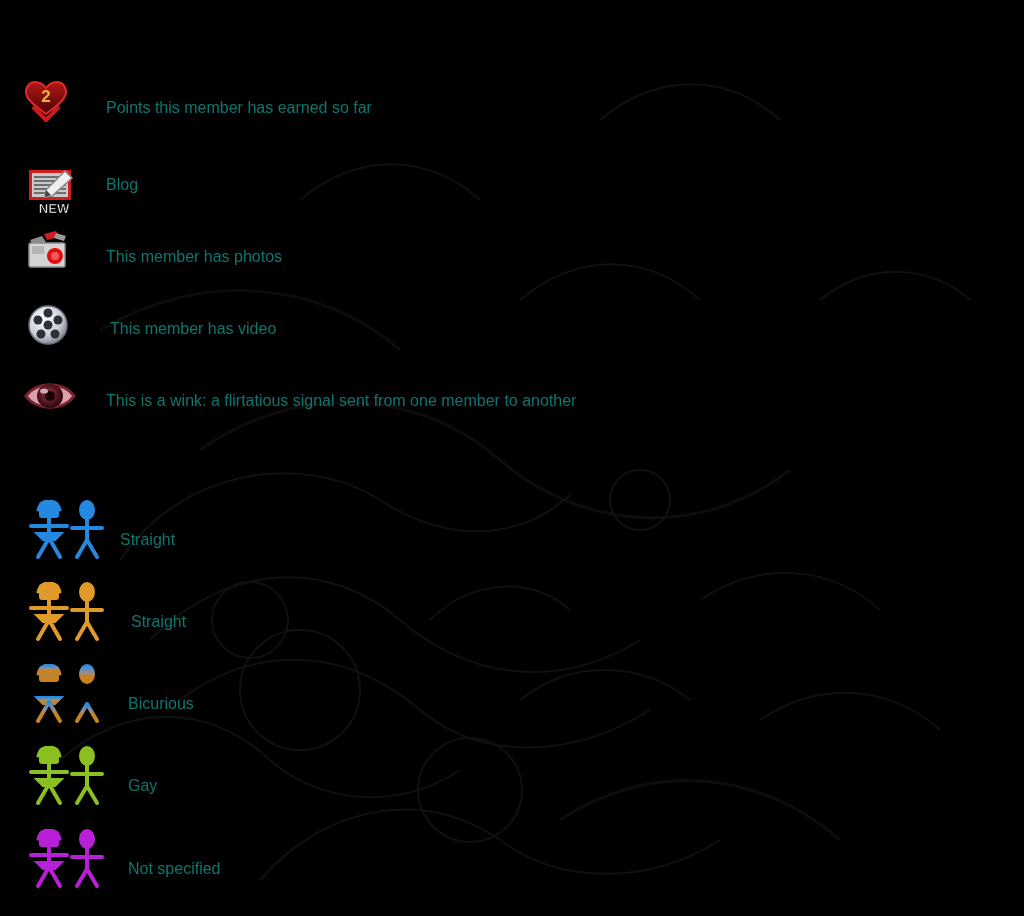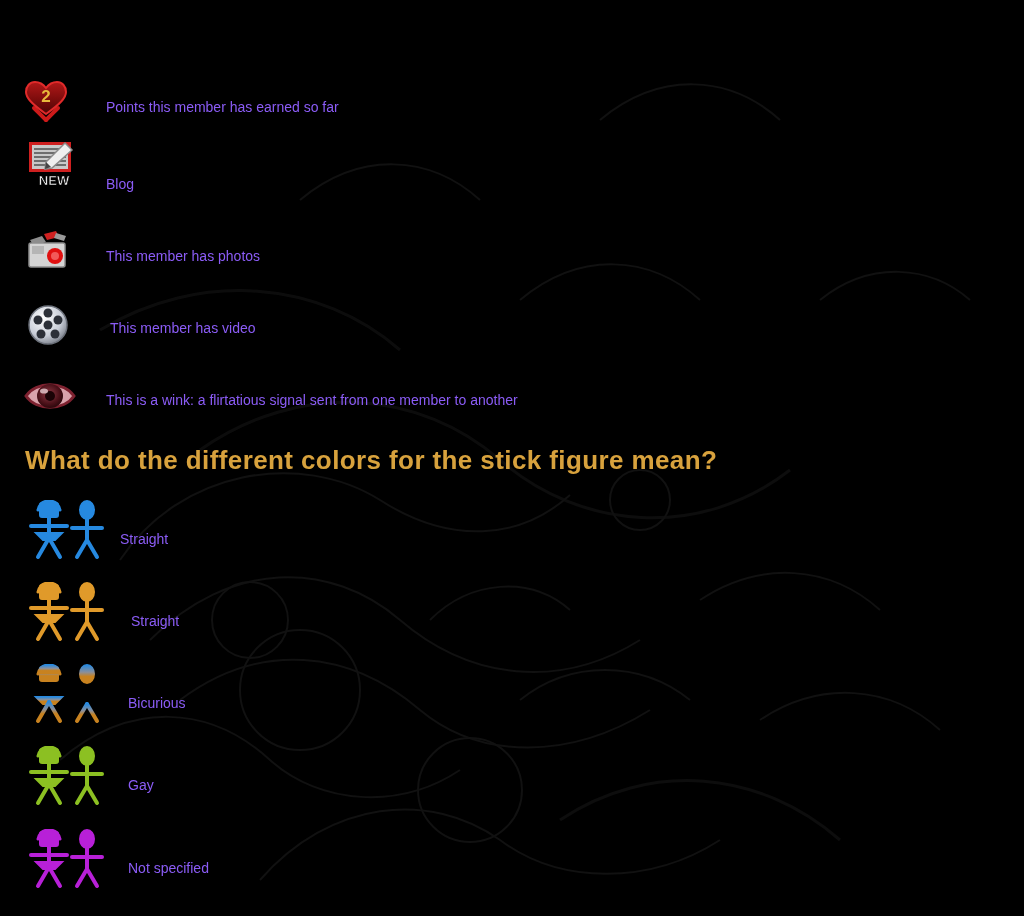--- a/index.html
+++ b/index.html
@@ -23,22 +23,22 @@
     letter-spacing:0.4px;
     color:#d8a23d;
     white-space:nowrap;
   }
   #heading-icons{left:25px;top:20px;}
   #heading-colors{left:25px;top:445px;}
 
   .row{position:absolute;}
   .row-label{
     position:absolute;
-    color:#8b5cf6;
-    font-size:14px;
+    color:#0f766e;
+    font-size:16px;
     white-space:nowrap;
   }
   .icon-box{position:absolute;}
 
   
   .fig-pair{position:absolute;}
 </style>
 </head>
 <body>
 
@@ -86,21 +86,21 @@
         <path d="M24 42 C24 42 16 34 12 30" stroke="#cc1a1a" stroke-width="4" fill="none" stroke-linecap="round"></path>
         <path d="M24 42 C24 42 32 34 36 30" stroke="#cc1a1a" stroke-width="4" fill="none" stroke-linecap="round"></path>
         <path d="M24 36 C10 26 4 20 4 14 C4 8 8 4 13 4 C17 4 21 6 24 10 C27 6 31 4 35 4 C40 4 44 8 44 14 C44 20 38 26 24 36 Z" fill="url(#heartGrad)" stroke="#e02a2a" stroke-width="2"></path>
         <text x="24" y="24" text-anchor="middle" font-family="Liberation Sans, sans-serif" font-size="17" font-weight="bold" fill="#e8b93c">2</text>
       </svg>
     </div>
     <div class="row-label" style="left:106px;top:99px;">Points this member has earned so far</div>
   </div>
 
   <div class="row">
-    <div class="icon-box" style="left:27px;top:140px;width:52px;height:48px;text-decoration:underline;">
+    <div class="icon-box" style="left:27px;top:168px;width:52px;height:48px;text-decoration:underline;">
       <svg width="52" height="48" viewBox="0 0 52 48" xmlns="http://www.w3.org/2000/svg">
         <rect x="2" y="2" width="42" height="30" fill="#cf2020"></rect>
         <rect x="5" y="5" width="36" height="24" fill="#c9c9c9"></rect>
         <g stroke="#6e6e6e" stroke-width="2">
           <line x1="7" y1="9" x2="39" y2="9"></line>
           <line x1="7" y1="13" x2="39" y2="13"></line>
           <line x1="7" y1="17" x2="39" y2="17"></line>
           <line x1="7" y1="21" x2="39" y2="21"></line>
           <line x1="7" y1="25" x2="39" y2="25"></line>
         </g>
@@ -162,21 +162,20 @@
         <path d="M4 20 C14 5 42 5 52 20 C42 35 14 35 4 20 Z" fill="#d9a2ab"></path>
         <path d="M4 20 C14 5 42 5 52 20 C42 35 14 35 4 20 Z" fill="none" stroke="#7e2230" stroke-width="3"></path>
         <ellipse cx="28" cy="20" rx="13" ry="12" fill="url(#irisGrad)"></ellipse>
         <circle cx="28" cy="20" r="5" fill="#1a0306"></circle>
         <ellipse cx="22" cy="15" rx="4" ry="2.6" fill="#f0dadd" opacity="0.75"></ellipse>
       </svg>
     </div>
     <div class="row-label" style="left:106px;top:392px;text-align:center;">This is a wink: a flirtatious signal sent from one member to another</div>
   </div>
 
-  <div class="heading" id="heading-colors">What do the different colors for the stick figure mean?</div>
 
   <div class="row">
     <div class="fig-pair" style="left:24px;top:500px;">
       <svg width="82" height="62" viewBox="0 0 82 62" xmlns="http://www.w3.org/2000/svg">
         <g id="pair-straight">
           <g stroke="#2689e0" fill="#2689e0" stroke-width="4" stroke-linecap="round">
             <rect x="16" y="3" width="18" height="14" rx="2" stroke-width="2"></rect>
             <path d="M14 10 q2 -9 11 -9 q9 0 11 9" stroke-width="3" fill="#2689e0"></path>
             <line x1="25" y1="17" x2="25" y2="33"></line>
             <line x1="7" y1="26" x2="43" y2="26"></line>

